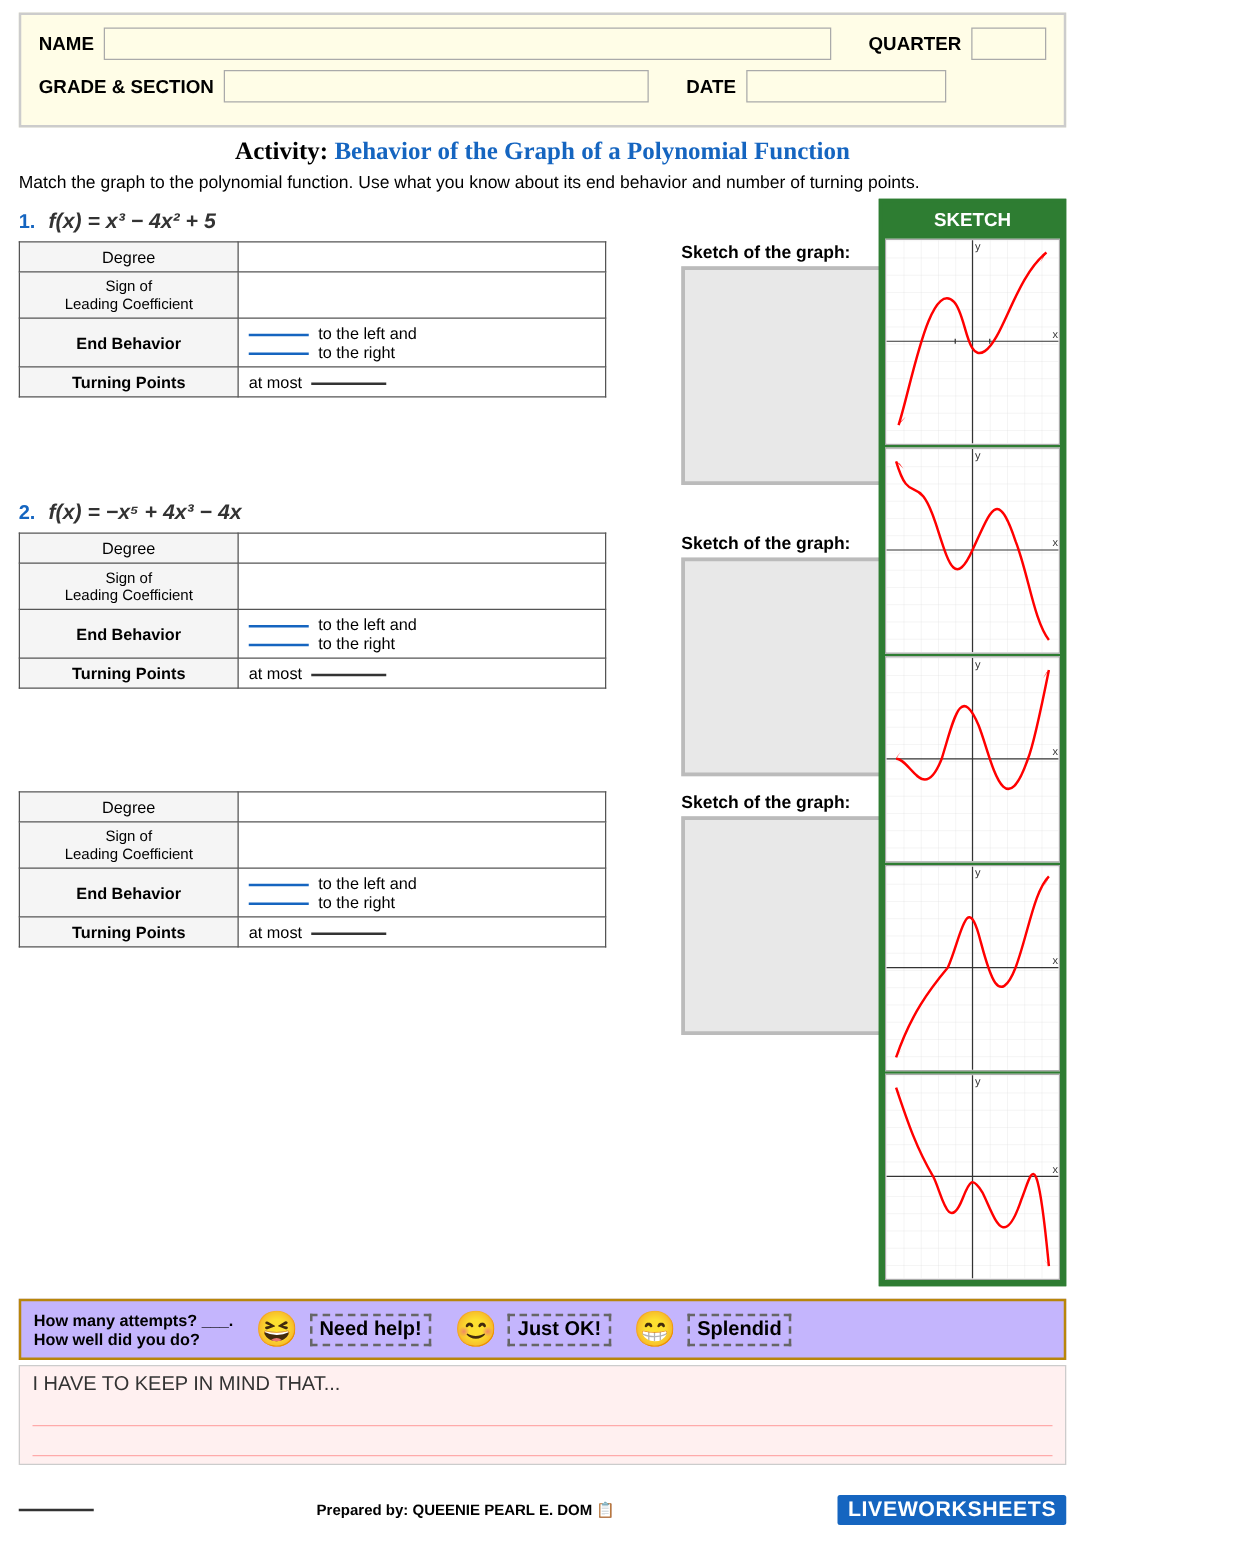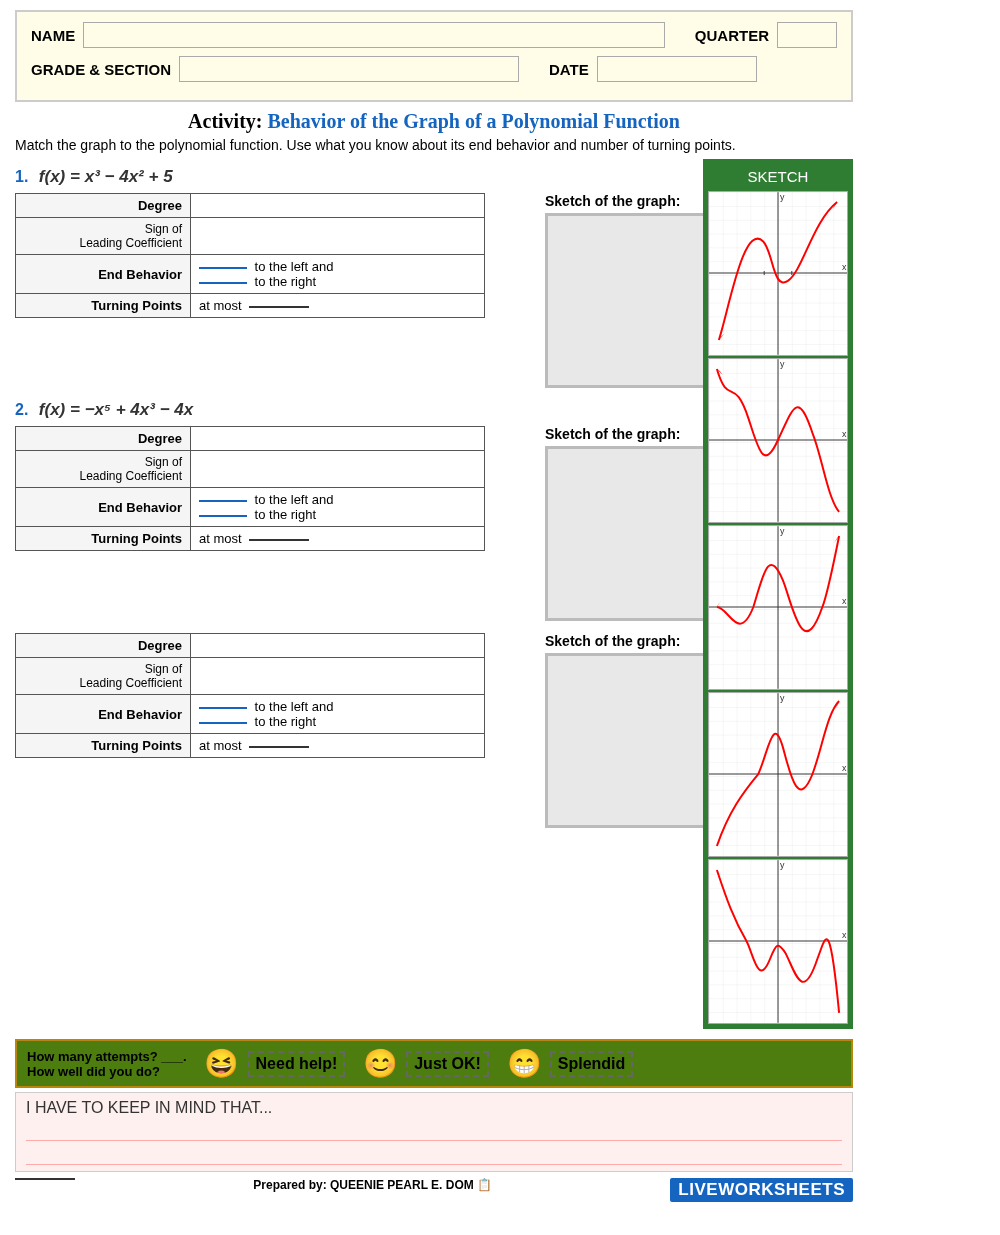--- a/index.html
+++ b/index.html
@@ -86,21 +86,21 @@
       display: flex;
       flex-direction: column;
       align-items: center;
       padding: 2px;
       gap: 2px;
       flex-shrink: 0;
     }
     .sketch-header {
       background: #2e7d32;
       color: white;
-      font-weight: normal;
+      font-weight: bold;
       font-size: 15px;
       padding: 4px 0;
       width: 100%;
       text-align: center;
     }
     .sketch-graph {
       background: white;
       width: 140px;
       height: 165px;
       border: 1px solid #aaa;
@@ -161,31 +161,31 @@
       border-collapse: collapse;
       font-size: 13px;
       width: 470px;
     }
     table.data-table td {
       border: 1px solid #555;
       padding: 4px 8px;
       vertical-align: middle;
     }
     table.data-table td.label-cell {
-      font-weight: bold;
+      font-weight: normal;
       background: #f5f5f5;
       width: 175px;
-      text-align: right;
+      text-align: center;
     }
     table.data-table td.label-cell-sm {
       font-weight: normal;
       font-size: 12px;
       background: #f5f5f5;
       width: 175px;
-      text-align: right;
+      text-align: center;
       margin-top: 36px;
     }
     table.data-table td.value-cell {
       background: white;
       min-width: 280px;
     }
     .blue-line {
       display: inline-block;
       width: 48px;
       border-bottom: 2px solid #1565C0;
@@ -197,21 +197,21 @@
       width: 60px;
       border-bottom: 2px solid #333;
       margin-left: 4px;
       vertical-align: middle;
     }
 
     
     .footer-section {
       margin: 10px 15px 4px 15px;
       border: 2px solid #b8860b;
-      background: #4d7c0f;
+      background: #c4b5fd;
       display: flex;
       align-items: center;
       padding: 6px 10px;
       gap: 18px;
     }
     .footer-emoji-group {
       display: flex;
       align-items: center;
       gap: 8px;
     }
@@ -237,24 +237,24 @@
       color: #333;
     }
     .mindnote-line {
       border: none;
       border-bottom: 1px solid #ffaaaa;
       margin-top: 6px;
       height: 18px;
     }
 
     .prepared-by {
-      margin: 6px 15px 4px 15px;
+      margin: 24px 15px 4px 15px;
       display: flex;
       justify-content: space-between;
-      align-items: flex-start;
+      align-items: center;
       font-size: 12px;
     }
     .prepared-line {
       border-top: 2px solid #333;
       width: 60px;
       display: inline-block;
     }
     .liveworksheets-badge {
       background: #1565C0;
       color: white;

